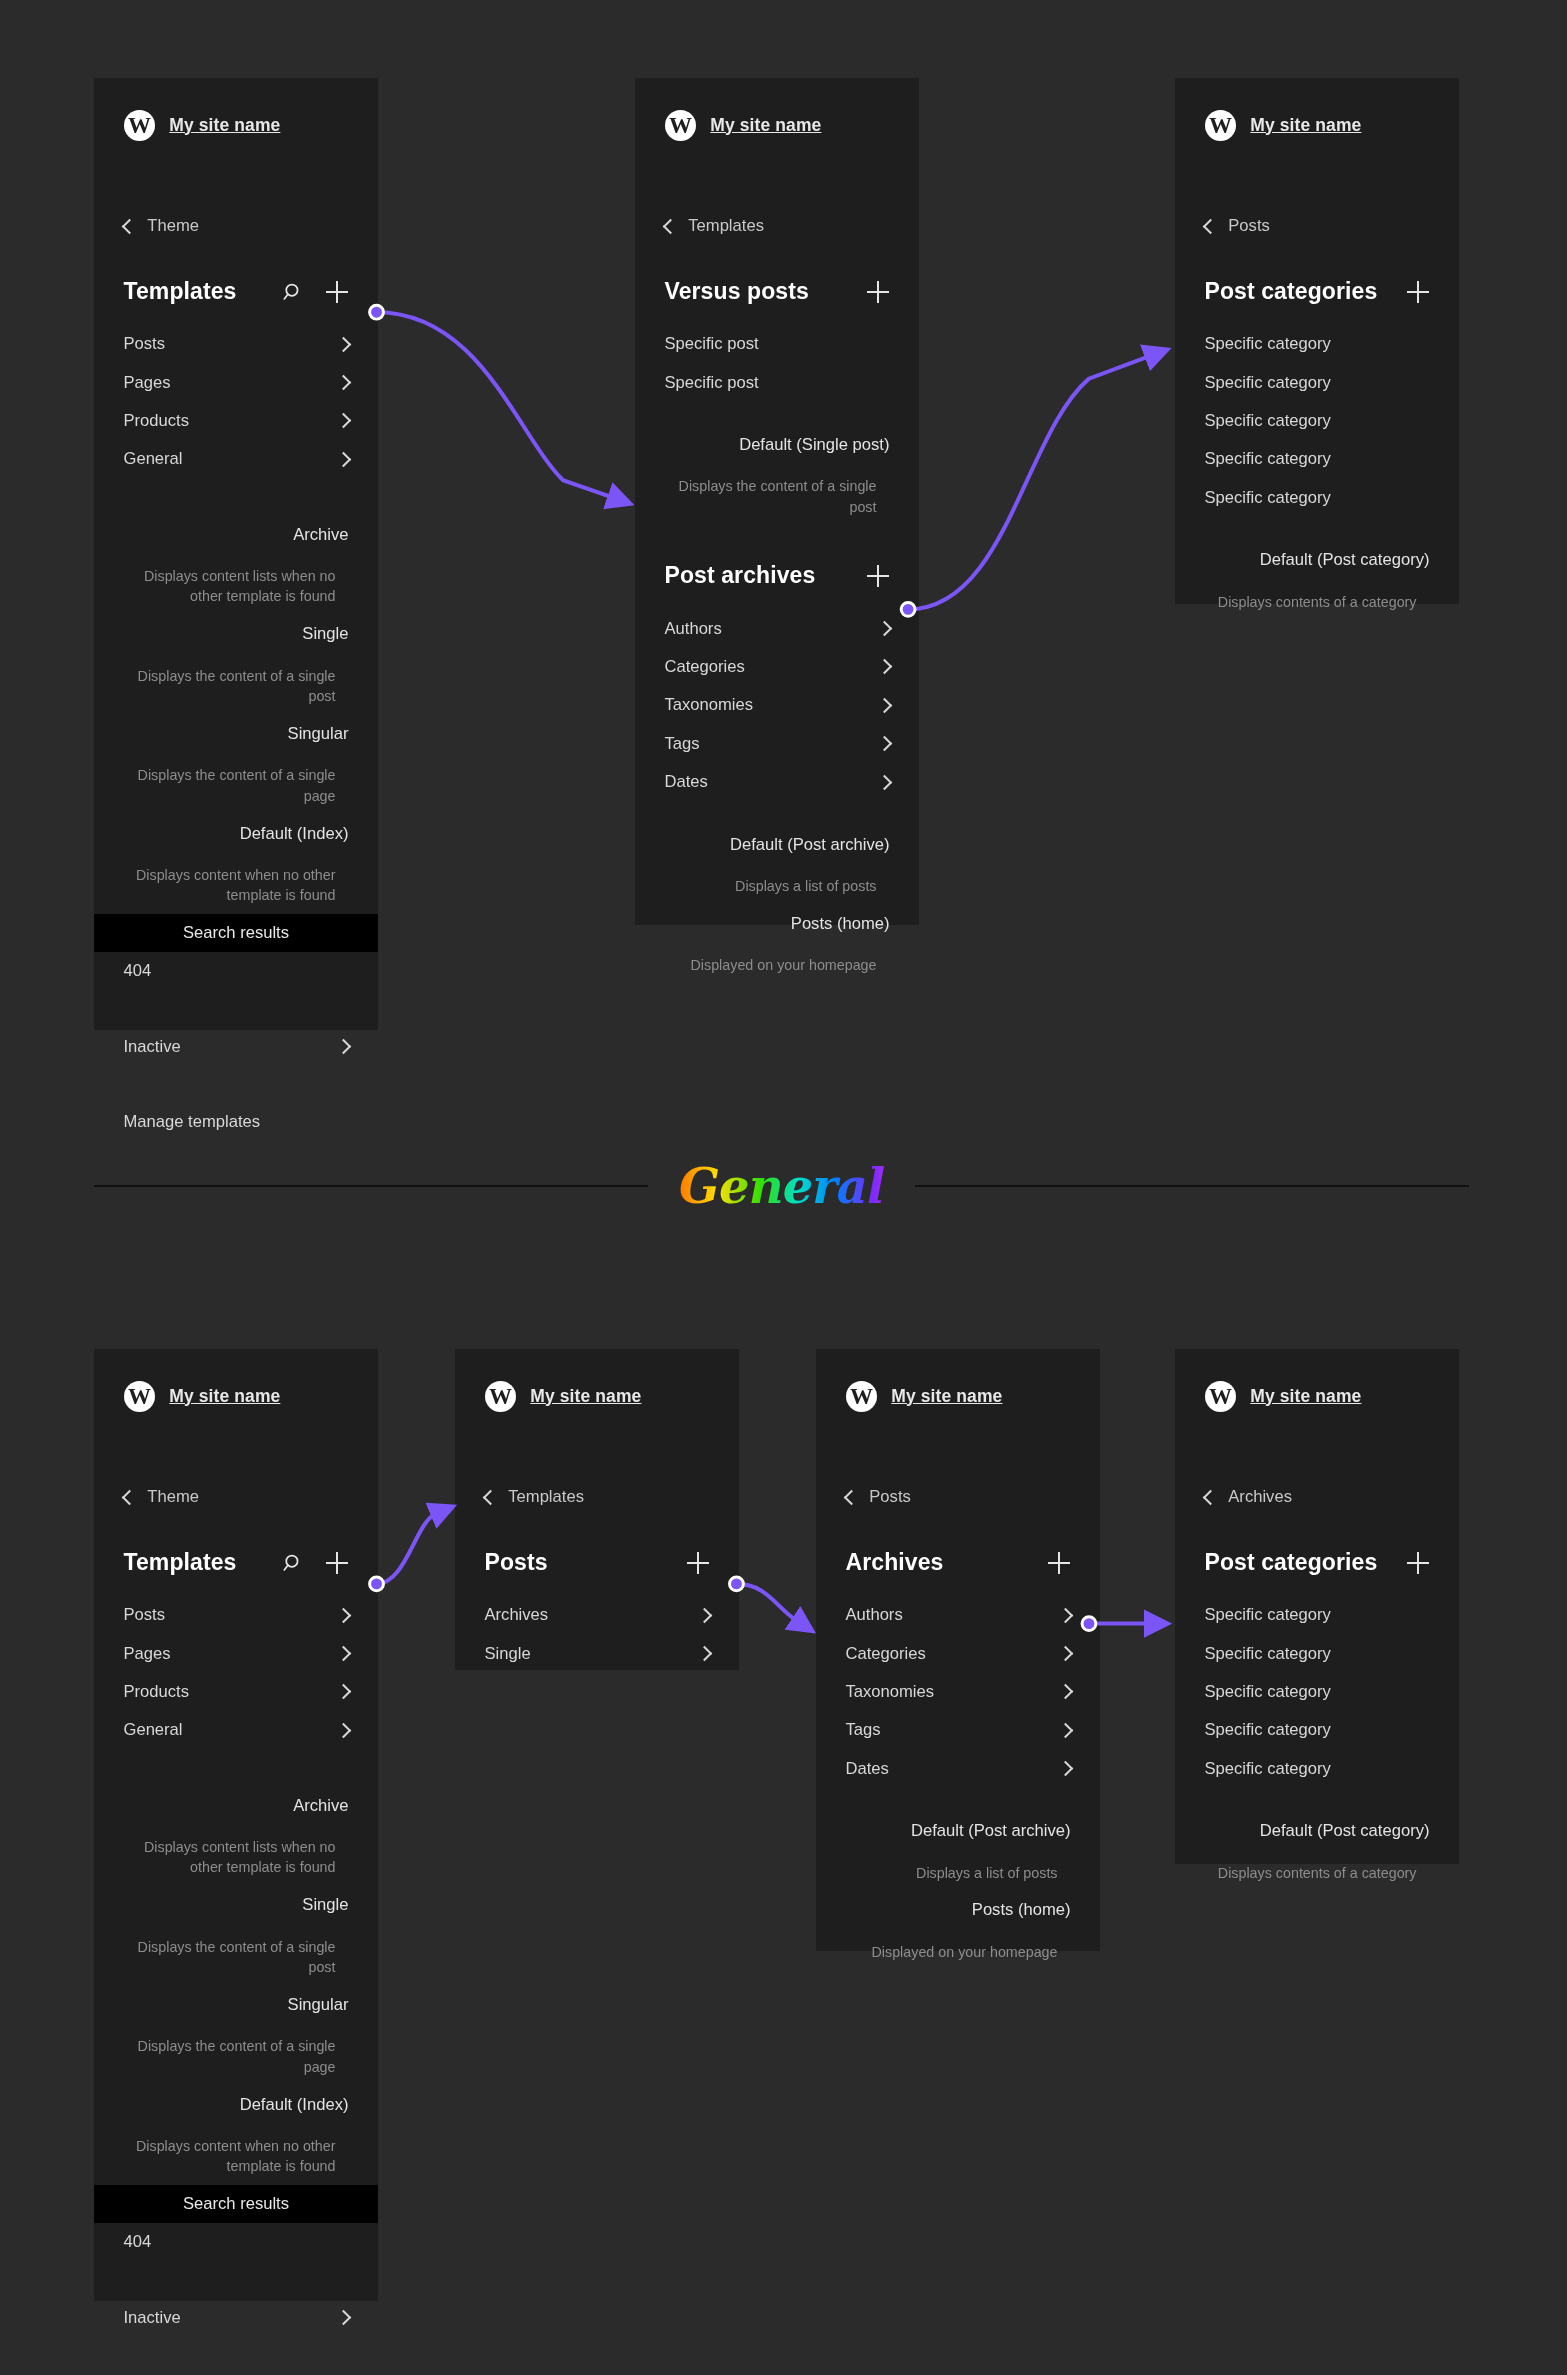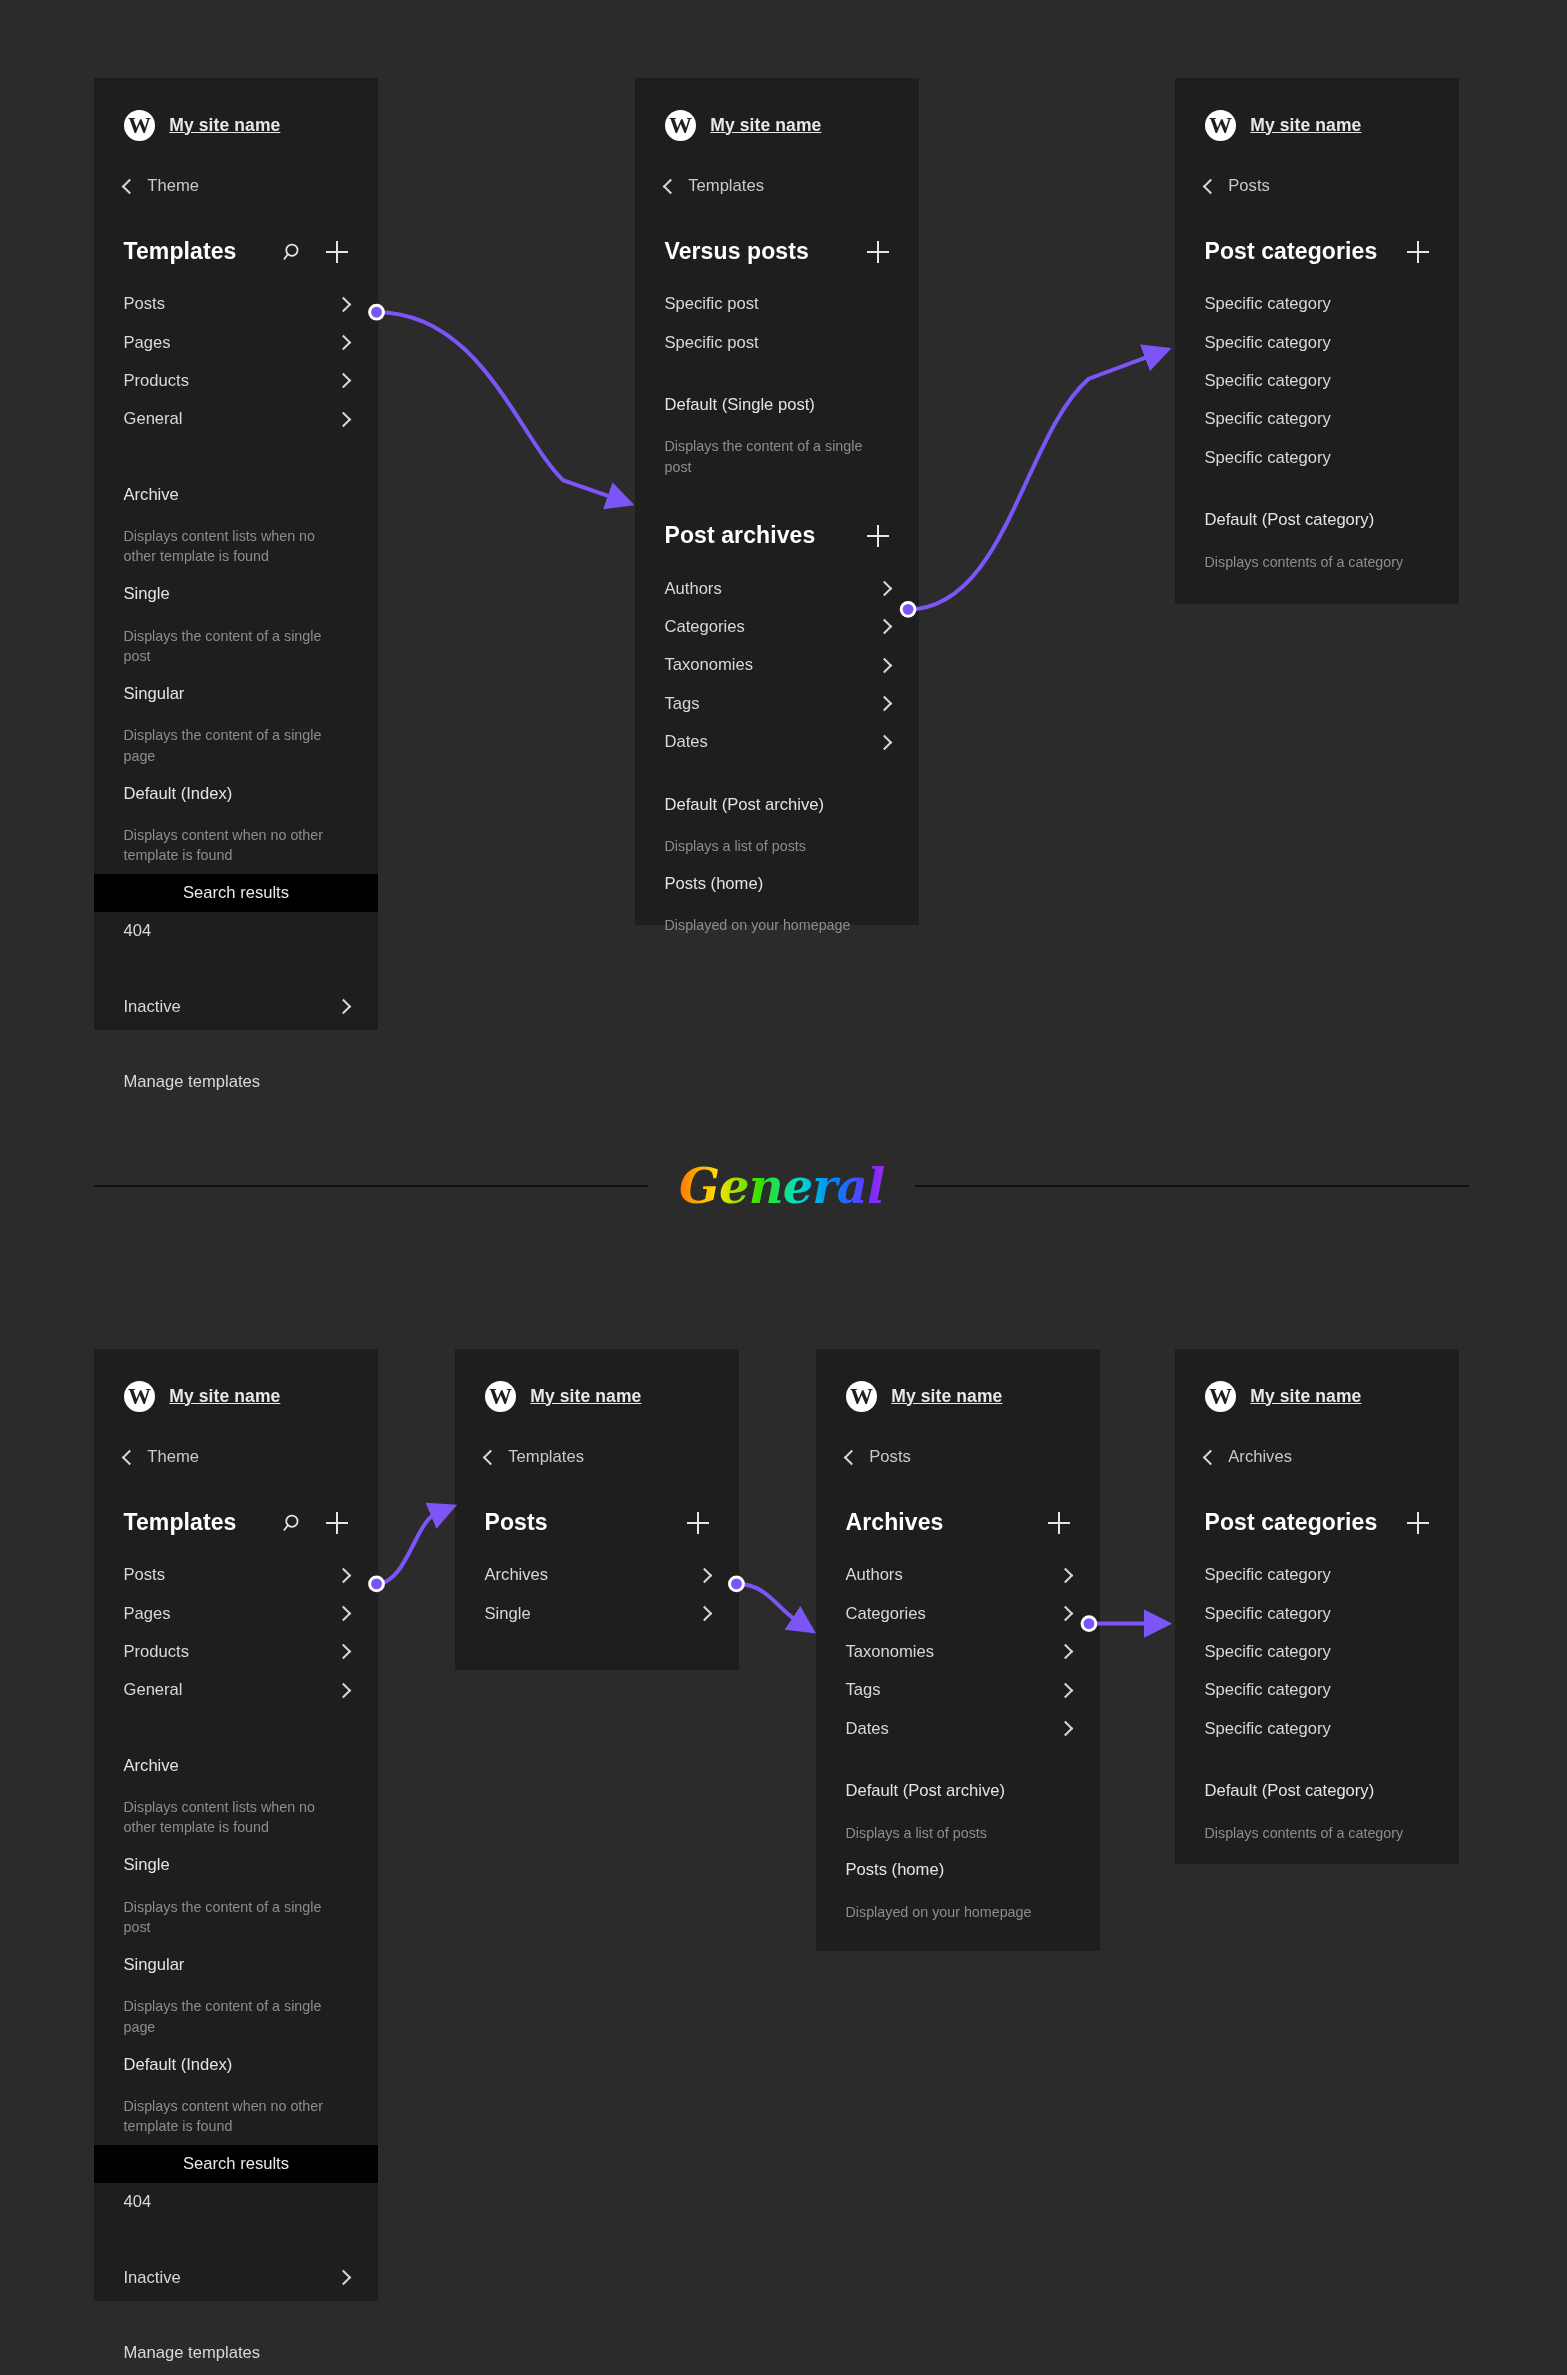--- a/index.html
+++ b/index.html
@@ -31,21 +31,21 @@
     font-family: "Liberation Serif", serif;
     font-weight: 700; font-size: 23px; line-height: 1;
     letter-spacing: -0.9px;
     flex: 0 0 auto;
   }
   .site-name {
     color: #e8e8e8; font-size: 17.5px; font-weight: 700; letter-spacing: 0.1px; text-decoration: underline;
   }
   .back-row {
     display: flex; align-items: center; gap: 11px;
-    padding: 0 29.5px; margin-top: 32px;
+    padding: 0 29.5px; margin-top: 72px;
     color: #c9c9c9; font-size: 16.6px;
   }
   .chev-left {
     display: inline-block; width: 11px; height: 11px;
     border-left: 2.2px solid #d7d7d7; border-bottom: 2.2px solid #d7d7d7;
     transform: rotate(45deg);
     margin-right: 1.8px;
   }
   .chev-right {
     display: inline-block; width: 11px; height: 11px;
@@ -70,21 +70,21 @@
 
   .row {
     display: flex; align-items: center; justify-content: space-between;
     padding: 9.2px 29.5px;
     color: #cfcfcf; font-size: 16.6px;
   }
   .row.selected { background: #000; justify-content: center; }
   .row .label { color: #d8d8d8; }
   .row.strong .label { color: #e9e9e9; }
 
-  .desc-item { padding: 8.3px 29.5px 8.3px 29.5px; }
+  .desc-item { padding: 8.3px 29.5px 8.3px 29.5px; text-align: right; }
   .desc-item .t { color: #e4e4e4; font-size: 16.6px; line-height: 1.35; }
   .desc-item .d { color: #8d8d8d; font-size: 14.3px; line-height: 1.42; margin-top: 20px; max-width: 212px; }
 
   .gap-sm { height: 24px; }
   .gap-md { height: 37px; }
 
   
   .versus-wrap { position: absolute; left: 0; width: 1567px; display: flex; align-items: center; z-index: 3; }
   .vline { height: 1.8px; background: #111; }
   .versus-text {

